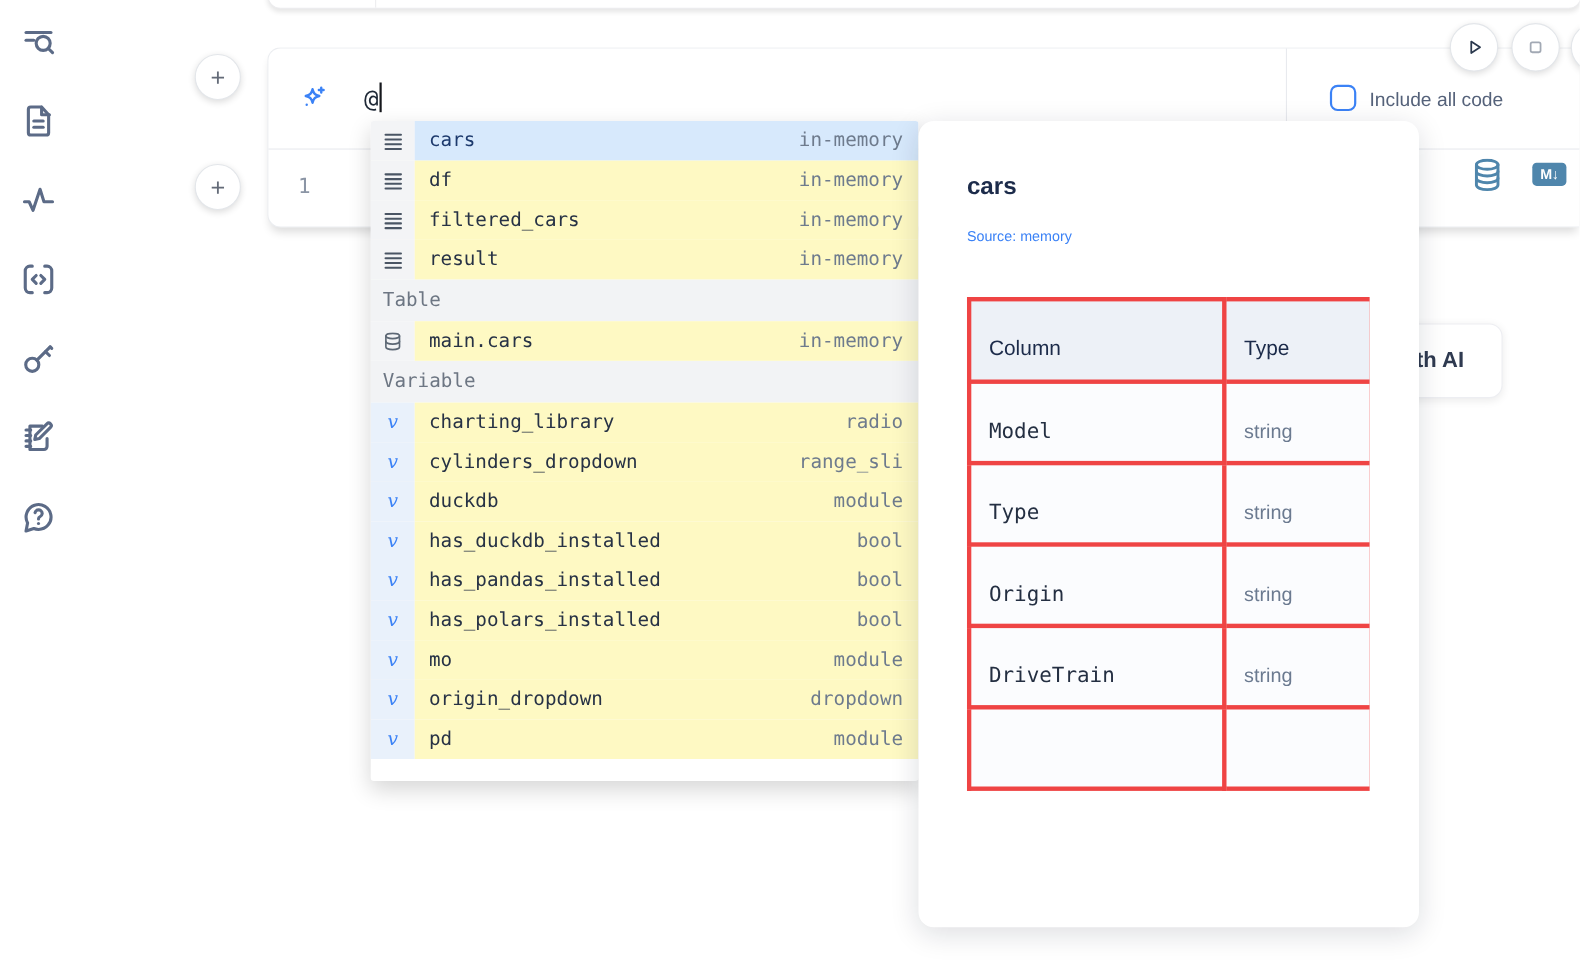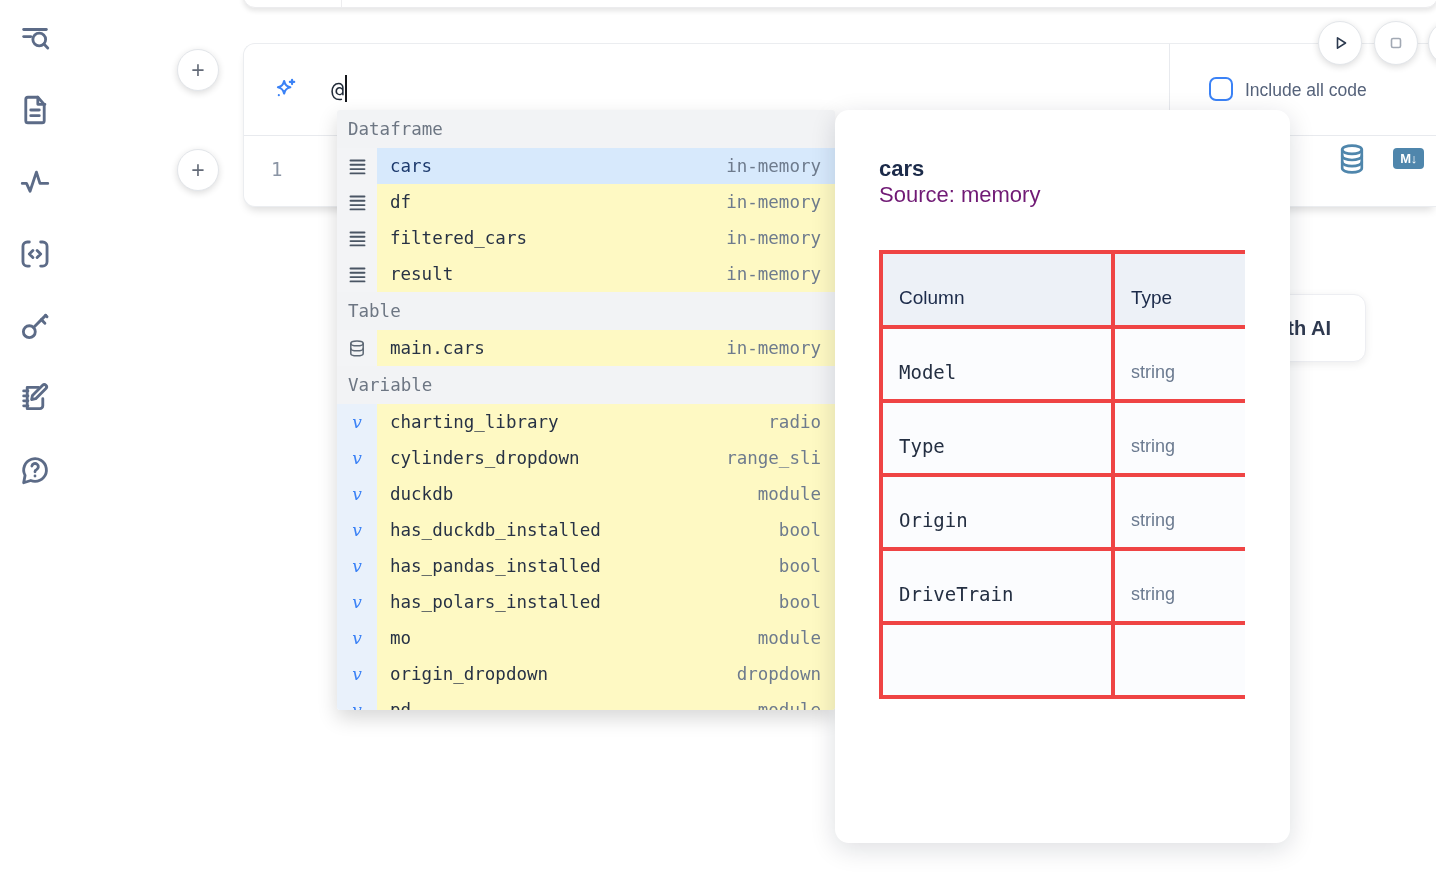--- a/index.html
+++ b/index.html
@@ -59,21 +59,21 @@
   .ac-type{margin-left:auto;font-size:17.5px;color:#6e7b8d;white-space:pre;}
   .v-glyph{font-family:"DejaVu Serif",serif;font-style:italic;font-size:17px;color:#3b82f6;}
 
   
   .gen-ai{position:absolute;left:1140px;top:294px;width:226px;height:68px;background:#fff;border:1px solid #edeef2;border-radius:12px;box-shadow:0 2px 8px rgba(0,0,0,.08);z-index:9;display:flex;align-items:center;justify-content:flex-end;padding-right:34px;box-sizing:border-box;overflow:hidden;cursor:pointer;}
   .gen-ai span{font-size:20px;font-weight:700;color:#2f3a50;white-space:nowrap;}
 
   
   .panel{position:absolute;left:835px;top:110px;width:455px;height:733px;background:#fff;border-radius:14px;box-shadow:0 6px 26px rgba(15,23,42,.14);z-index:20;box-sizing:border-box;padding:44px 45px 0 44px;}
   .panel-title{font-size:22px;font-weight:700;color:#1c2b4a;line-height:30px;}
-  .panel-source{font-size:22px;color:#701a75;line-height:22px;}
+  .panel-source{margin-top:20px;font-size:13px;color:#3b82f6;line-height:22px;}
   .stats-pill{margin-top:39px;height:44px;background:#edf1f8;border-radius:8px;display:flex;align-items:center;padding:0 18px;box-sizing:border-box;}
   .stats-pill span{font-size:18px;color:#1f2d4d;}
   .schema-wrap{margin-top:44px;width:366px;height:459px;overflow:hidden;}
   table.schema{border-collapse:collapse;table-layout:fixed;width:366px;}
   table.schema col.c1{width:232px;}
   table.schema col.c2{width:134px;}
   table.schema th,table.schema td{border:4px solid #ef4444;height:74px;padding:16px 0 0 16px;text-align:left;box-sizing:border-box;vertical-align:middle;}
   table.schema th{background:#edf1f7;font-size:19px;font-weight:400;color:#1c2b4a;height:75px;}
   td.col-name{font-family:"DejaVu Sans Mono",monospace;font-size:19px;color:#242f42;background:#fbfcfe;}
   td.col-type{font-size:18px;color:#6b7a90;background:#fbfcfe;}
@@ -181,21 +181,20 @@
       <rect x="7.5" y="7.5" width="9" height="9" rx="1.5" stroke="#a2a9b4" stroke-width="1.6"></rect>
     </svg>
 </button>
 <button class="circle-btn edge-btn"></button>
 
 <div class="gen-ai">
   <span>Generate with AI</span>
 </div>
 
 <div class="autocomplete" id="autocomplete">
-    <div class="ac-header">Dataframe</div>
     <div class="ac-row selected">
       <span class="ac-gutter g-gray">
         <svg width="17" height="17" viewBox="0 0 17 17" style="stroke:#4a5564;stroke-width:1.9;fill:none;stroke-linecap:round">
           <path d="M1.5 2.5h14M1.5 6.8h14M1.5 11.1h14M1.5 15.4h14"></path>
         </svg>
       </span>
       <span class="ac-main">
         <span class="ac-name">cars</span>
         <span class="ac-type">in-memory</span>
       </span>

